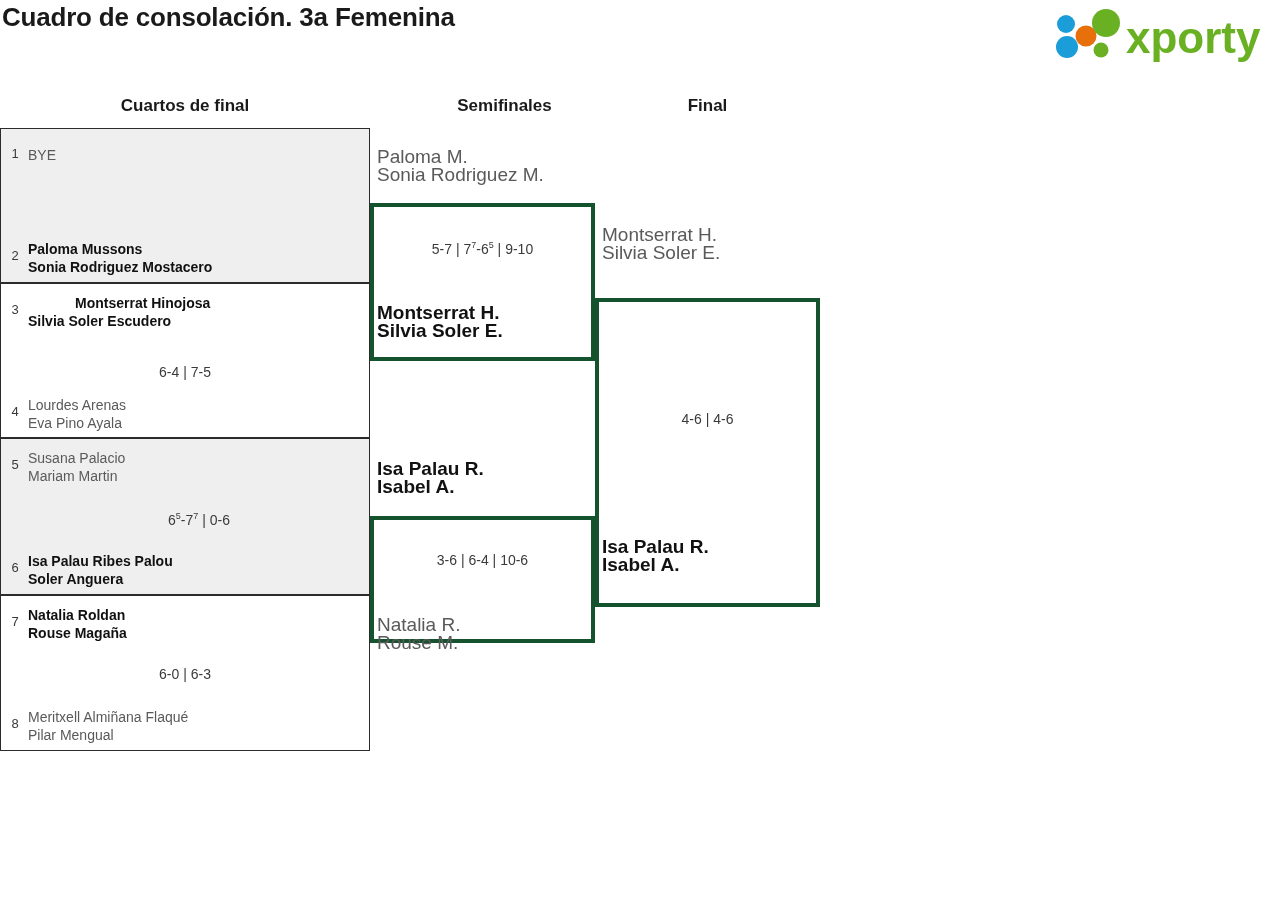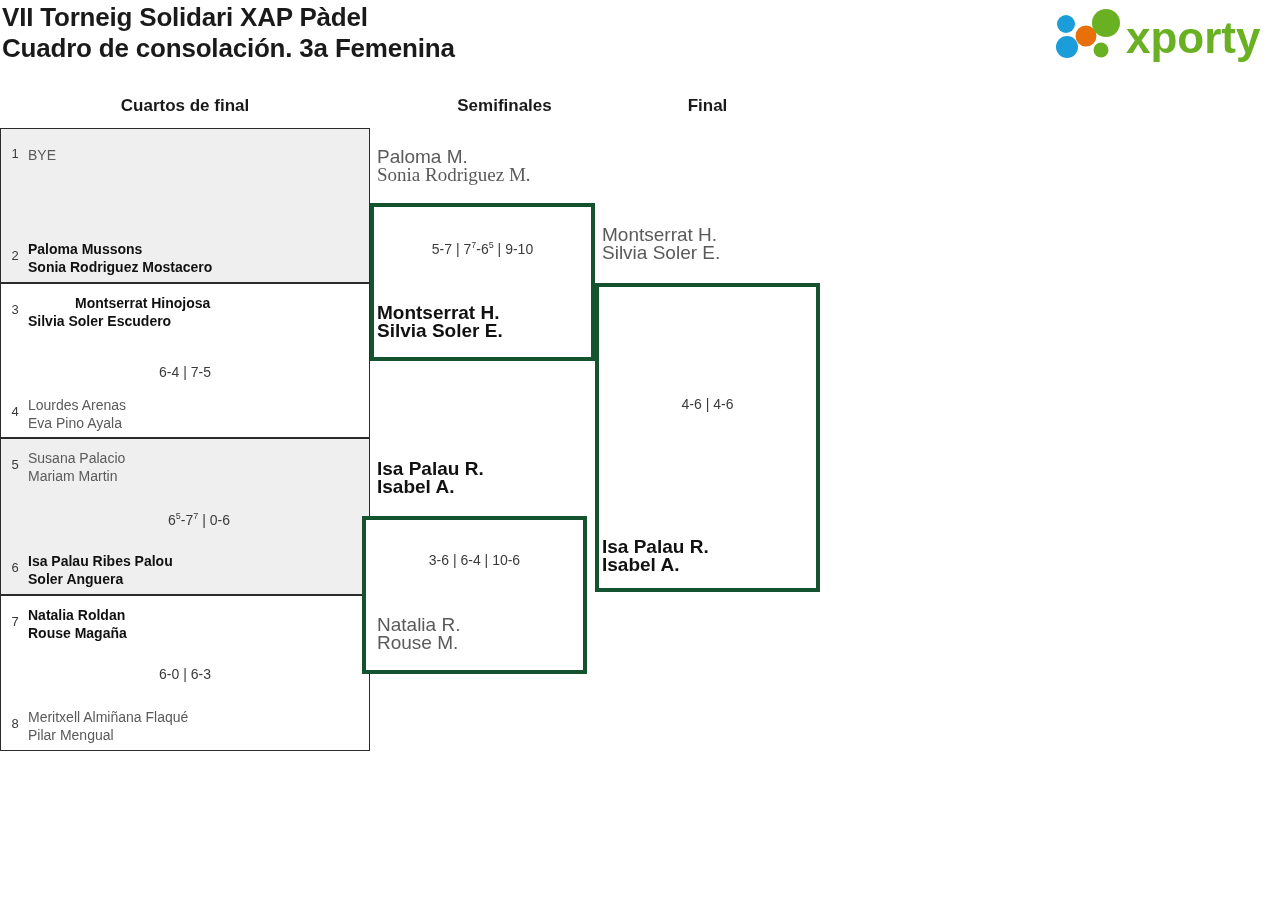--- a/index.html
+++ b/index.html
@@ -146,21 +146,20 @@
   .side-team.winner {
     color: #111111;
     font-weight: bold;
   }
 </style>
 </head>
 <body>
 
 <div id="header">
   <div id="title-block">
-    <div class="title-line">VII Torneig Solidari XAP Pàdel</div>
     <div class="title-line">Cuadro de consolación. 3a Femenina</div>
   </div>
 
   <div id="logo">
     <svg width="226" height="62" viewBox="0 0 226 62" xmlns="http://www.w3.org/2000/svg">
 
       <circle cx="18" cy="18" r="9" fill="#1b9dd9"></circle>
       <circle cx="19" cy="41" r="11" fill="#1b9dd9"></circle>
       <circle cx="38" cy="30" r="10.5" fill="#e8700a"></circle>
       <circle cx="58" cy="17" r="14" fill="#6ab023"></circle>
@@ -221,44 +220,44 @@
     <div class="team winner" style="top:28px;">Rouse Magaña</div>
 
     <div class="score" style="top:70px;">6-0 | 6-3</div>
 
     <div class="seed" style="top:121px;">8</div>
     <div class="team" style="top:112px;">Meritxell Almiñana Flaqué</div>
     <div class="team" style="top:130px;">Pilar Mengual</div>
   </div>
 
   <div class="side-team" style="left:377px; top:148px;">Paloma M.</div>
-  <div class="side-team" style="left:377px; top:166px;font-family:Liberation Serif, serif;">Sonia Rodriguez M.</div>
+  <div class="side-team" style="left:377px; top:166px;">Sonia Rodriguez M.</div>
 
   <div class="matchbox" style="left:370px; top:203px; width:225px; height:158px;">
     <div class="mb-score" style="top:34px;">
       <span>5-7 | 7</span><sup>7</sup><span>-6</span><sup>5</sup><span> | 9-10</span>
     </div>
   </div>
 
   <div class="side-team winner" style="left:377px; top:304px;">Montserrat H.</div>
   <div class="side-team winner" style="left:377px; top:322px;">Silvia Soler E.</div>
 
   <div class="side-team winner" style="left:377px; top:460px;">Isa Palau R.</div>
   <div class="side-team winner" style="left:377px; top:478px;">Isabel A.</div>
 
-  <div class="matchbox" style="left:362px; top:516px; width:225px; height:158px;">
+  <div class="matchbox" style="left:370px; top:516px; width:225px; height:127px;">
     <div class="mb-score" style="top:32px;">3-6 | 6-4 | 10-6</div>
   </div>
 
   <div class="side-team" style="left:377px; top:616px;">Natalia R.</div>
   <div class="side-team" style="left:377px; top:634px;">Rouse M.</div>
 
   <div class="side-team" style="left:602px; top:226px;">Montserrat H.</div>
   <div class="side-team" style="left:602px; top:244px;">Silvia Soler E.</div>
 
-  <div class="matchbox" style="left:595px; top:283px; width:225px; height:309px;">
+  <div class="matchbox" style="left:595px; top:298px; width:225px; height:309px;">
     <div class="mb-score" style="top:109px;">4-6 | 4-6</div>
   </div>
 
   <div class="side-team winner" style="left:602px; top:538px;">Isa Palau R.</div>
   <div class="side-team winner" style="left:602px; top:556px;">Isabel A.</div>
 
 </div>
 
 </body></html>

